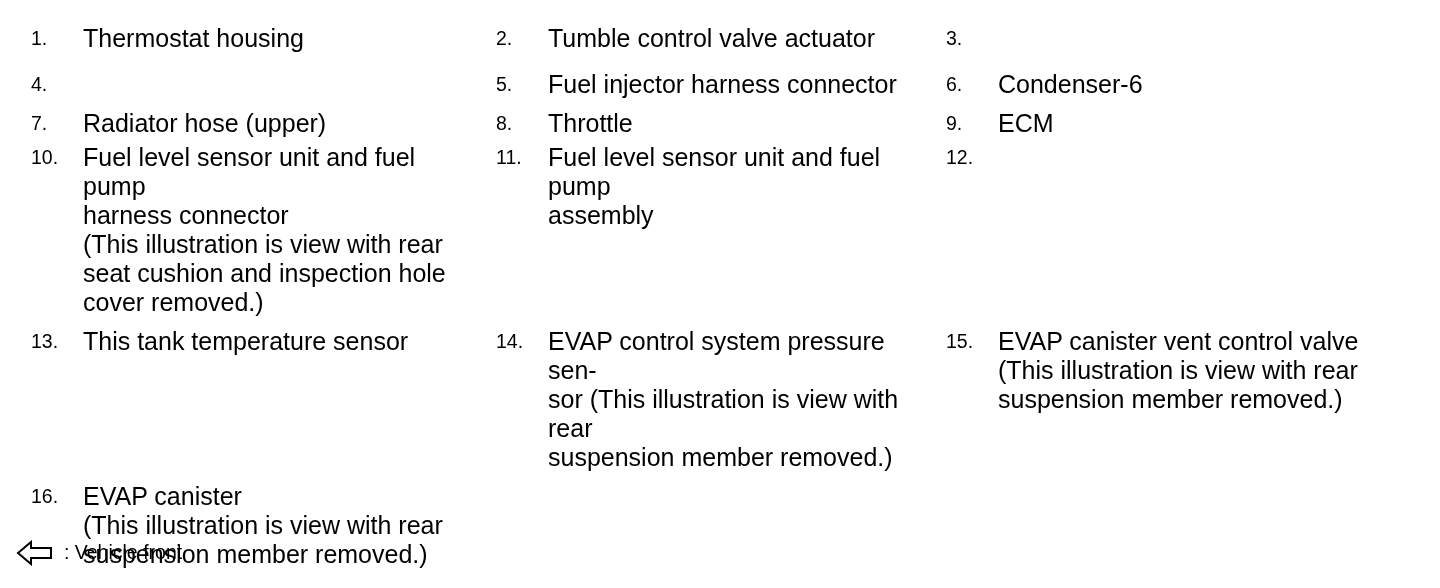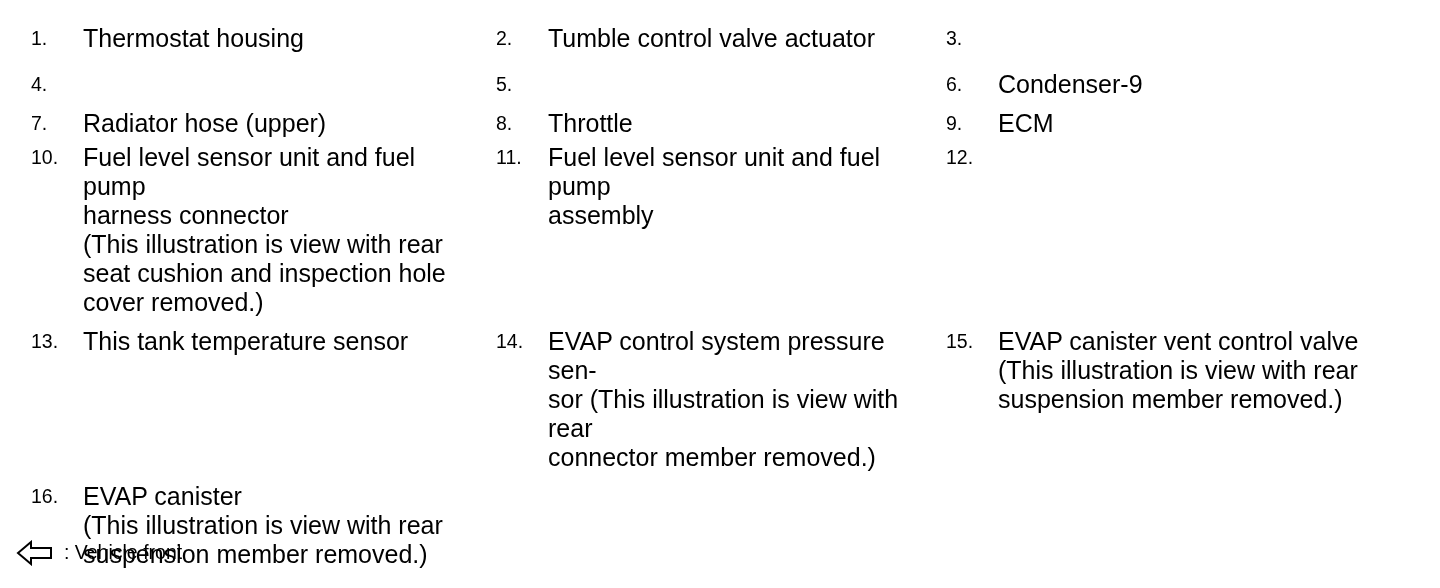--- a/index.html
+++ b/index.html
@@ -96,24 +96,25 @@
     </div>
 
     <div class="spacer-a"></div>
 
     <div class="legend-row">
       <div class="legend-entry col-1">
         <span class="entry-number">4.</span>
       </div>
       <div class="legend-entry col-2">
         <span class="entry-number">5.</span>
+        <span class="entry-label">Fuel injector harness connector</span>
       </div>
       <div class="legend-entry col-3">
         <span class="entry-number">6.</span>
-        <span class="entry-label">Condenser-9</span>
+        <span class="entry-label">Condenser-6</span>
       </div>
     </div>
 
     <div class="spacer-c"></div>
 
     <div class="legend-row">
       <div class="legend-entry col-1">
         <span class="entry-number">7.</span>
         <span class="entry-label">Radiator hose (upper)</span>
       </div>
@@ -152,21 +153,21 @@
 
     <div class="legend-row">
       <div class="legend-entry col-1">
         <span class="entry-number">13.</span>
         <span class="entry-label">This tank temperature sensor</span>
       </div>
       <div class="legend-entry col-2">
         <span class="entry-number">14.</span>
         <span class="entry-label">EVAP control system pressure sen-
 sor (This illustration is view with rear
-connector member removed.)</span>
+suspension member removed.)</span>
       </div>
       <div class="legend-entry col-3">
         <span class="entry-number">15.</span>
         <span class="entry-label">EVAP canister vent control valve
 (This illustration is view with rear
 suspension member removed.)</span>
       </div>
     </div>
 
     <div class="spacer-c"></div>

